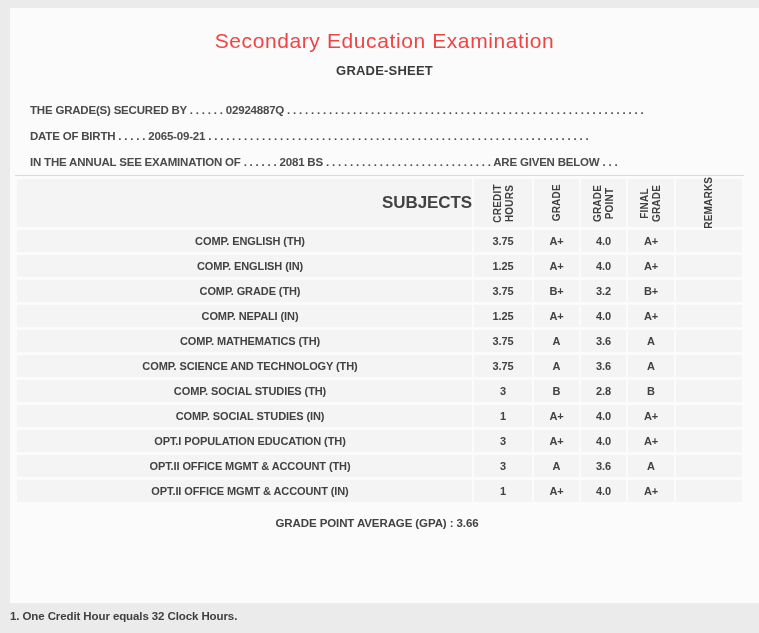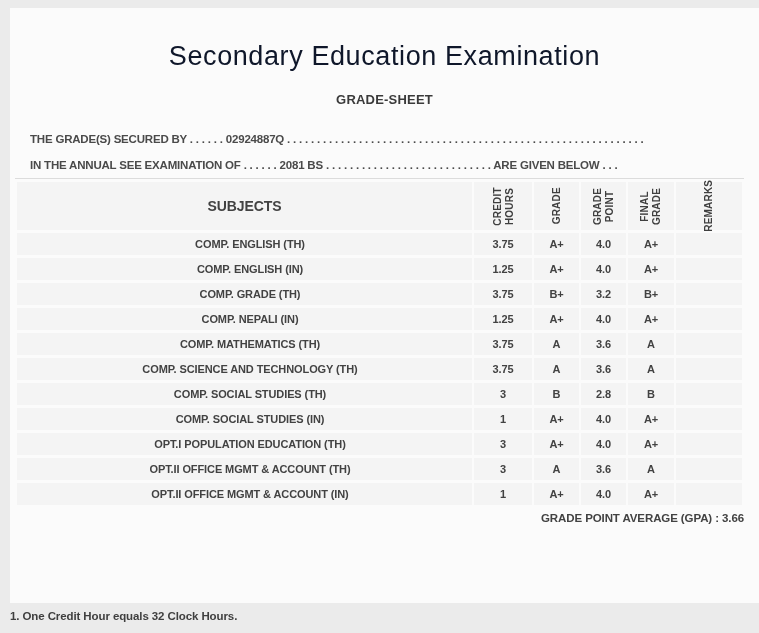--- a/index.html
+++ b/index.html
@@ -10,29 +10,29 @@
     font-family: "Liberation Sans", sans-serif;
     position: relative;
     overflow: hidden;
   }
   .sheet {
     position: absolute; left: 10px; top: 8px;
     width: 749px; height: 595px;
     background: #fbfbfb;
   }
   .title {
-    margin: 33px 0 0 0;
-    text-align: center;
-    color: #0f172a;
-    font-size: 27px;
+    margin: 21px 0 0 0;
+    text-align: center;
+    color: #ef4444;
+    font-size: 21px;
     font-weight: 400;
     letter-spacing: 0.6px;
   }
   .subtitle {
-    margin: 20px 0 0 0;
+    margin: 10px 0 0 0;
     text-align: center;
     color: #3a3a3a;
     font-size: 13px;
     font-weight: bold;
     letter-spacing: 0.2px;
   }
   .statement { margin: 19px 0 0 20px; width: 632px; }
   .info-line {
     white-space: nowrap;
     overflow: hidden;
@@ -51,23 +51,23 @@
     border-collapse: separate;
     border-spacing: 2px 3px;
     table-layout: fixed;
   }
   table.grades th, table.grades td {
     background: #f4f4f4;
     color: #424242;
     padding: 0;
   }
   th.subjects {
-    text-align: center;
+    text-align: right;
     padding-left: 11px;
-    font-size: 14px;
+    font-size: 17px;
     letter-spacing: -0.1px;
     font-weight: bold;
   }
   .th-rot { height: 48px; vertical-align: middle; overflow: visible; }
   .rotbox {
     display: flex; align-items: center; justify-content: center;
     height: 48px;
   }
   .rot {
     transform: rotate(-90deg);
@@ -84,22 +84,22 @@
     font-size: 11px;
     font-weight: bold;
     text-align: center;
     letter-spacing: -0.1px;
   }
   table.grades td.subject {
     text-align: center;
     padding-left: 11px;
   }
   .gpa {
-    margin: 4px 15px 0 0;
-    text-align: right;
+    margin: 12px 15px 0 0;
+    text-align: center;
     font-size: 11.5px;
     font-weight: bold;
     color: #424242;
     letter-spacing: -0.1px;
   }
   .footnote {
     position: absolute; left: 10px; top: 610px;
     font-size: 11.5px;
     font-weight: bold;
     color: #3f3f3f;
@@ -113,20 +113,26 @@
 
   <h1 class="title">Secondary Education Examination</h1>
   <h2 class="subtitle">GRADE-SHEET</h2>
 
   <div class="statement">
     <div class="info-line">
       <span>THE GRADE(S) SECURED BY</span>
       <span>. . . . . .</span>
       <span>02924887Q</span>
       <span>. . . . . . . . . . . . . . . . . . . . . . . . . . . . . . . . . . . . . . . . . . . . . . . . . . . . . . . . . . . .</span>
+    </div>
+    <div class="info-line">
+      <span>DATE OF BIRTH</span>
+      <span>. . . . .</span>
+      <span>2065-09-21</span>
+      <span>. . . . . . . . . . . . . . . . . . . . . . . . . . . . . . . . . . . . . . . . . . . . . . . . . . . . . . . . . . . . . . . .</span>
     </div>
     <div class="info-line">
       <span>IN THE ANNUAL SEE EXAMINATION OF</span>
       <span>. . . . . .</span>
       <span>2081 BS</span>
       <span>. . . . . . . . . . . . . . . . . . . . . . . . . . . .</span>
       <span>ARE GIVEN BELOW . . .</span>
     </div>
   </div>
 

